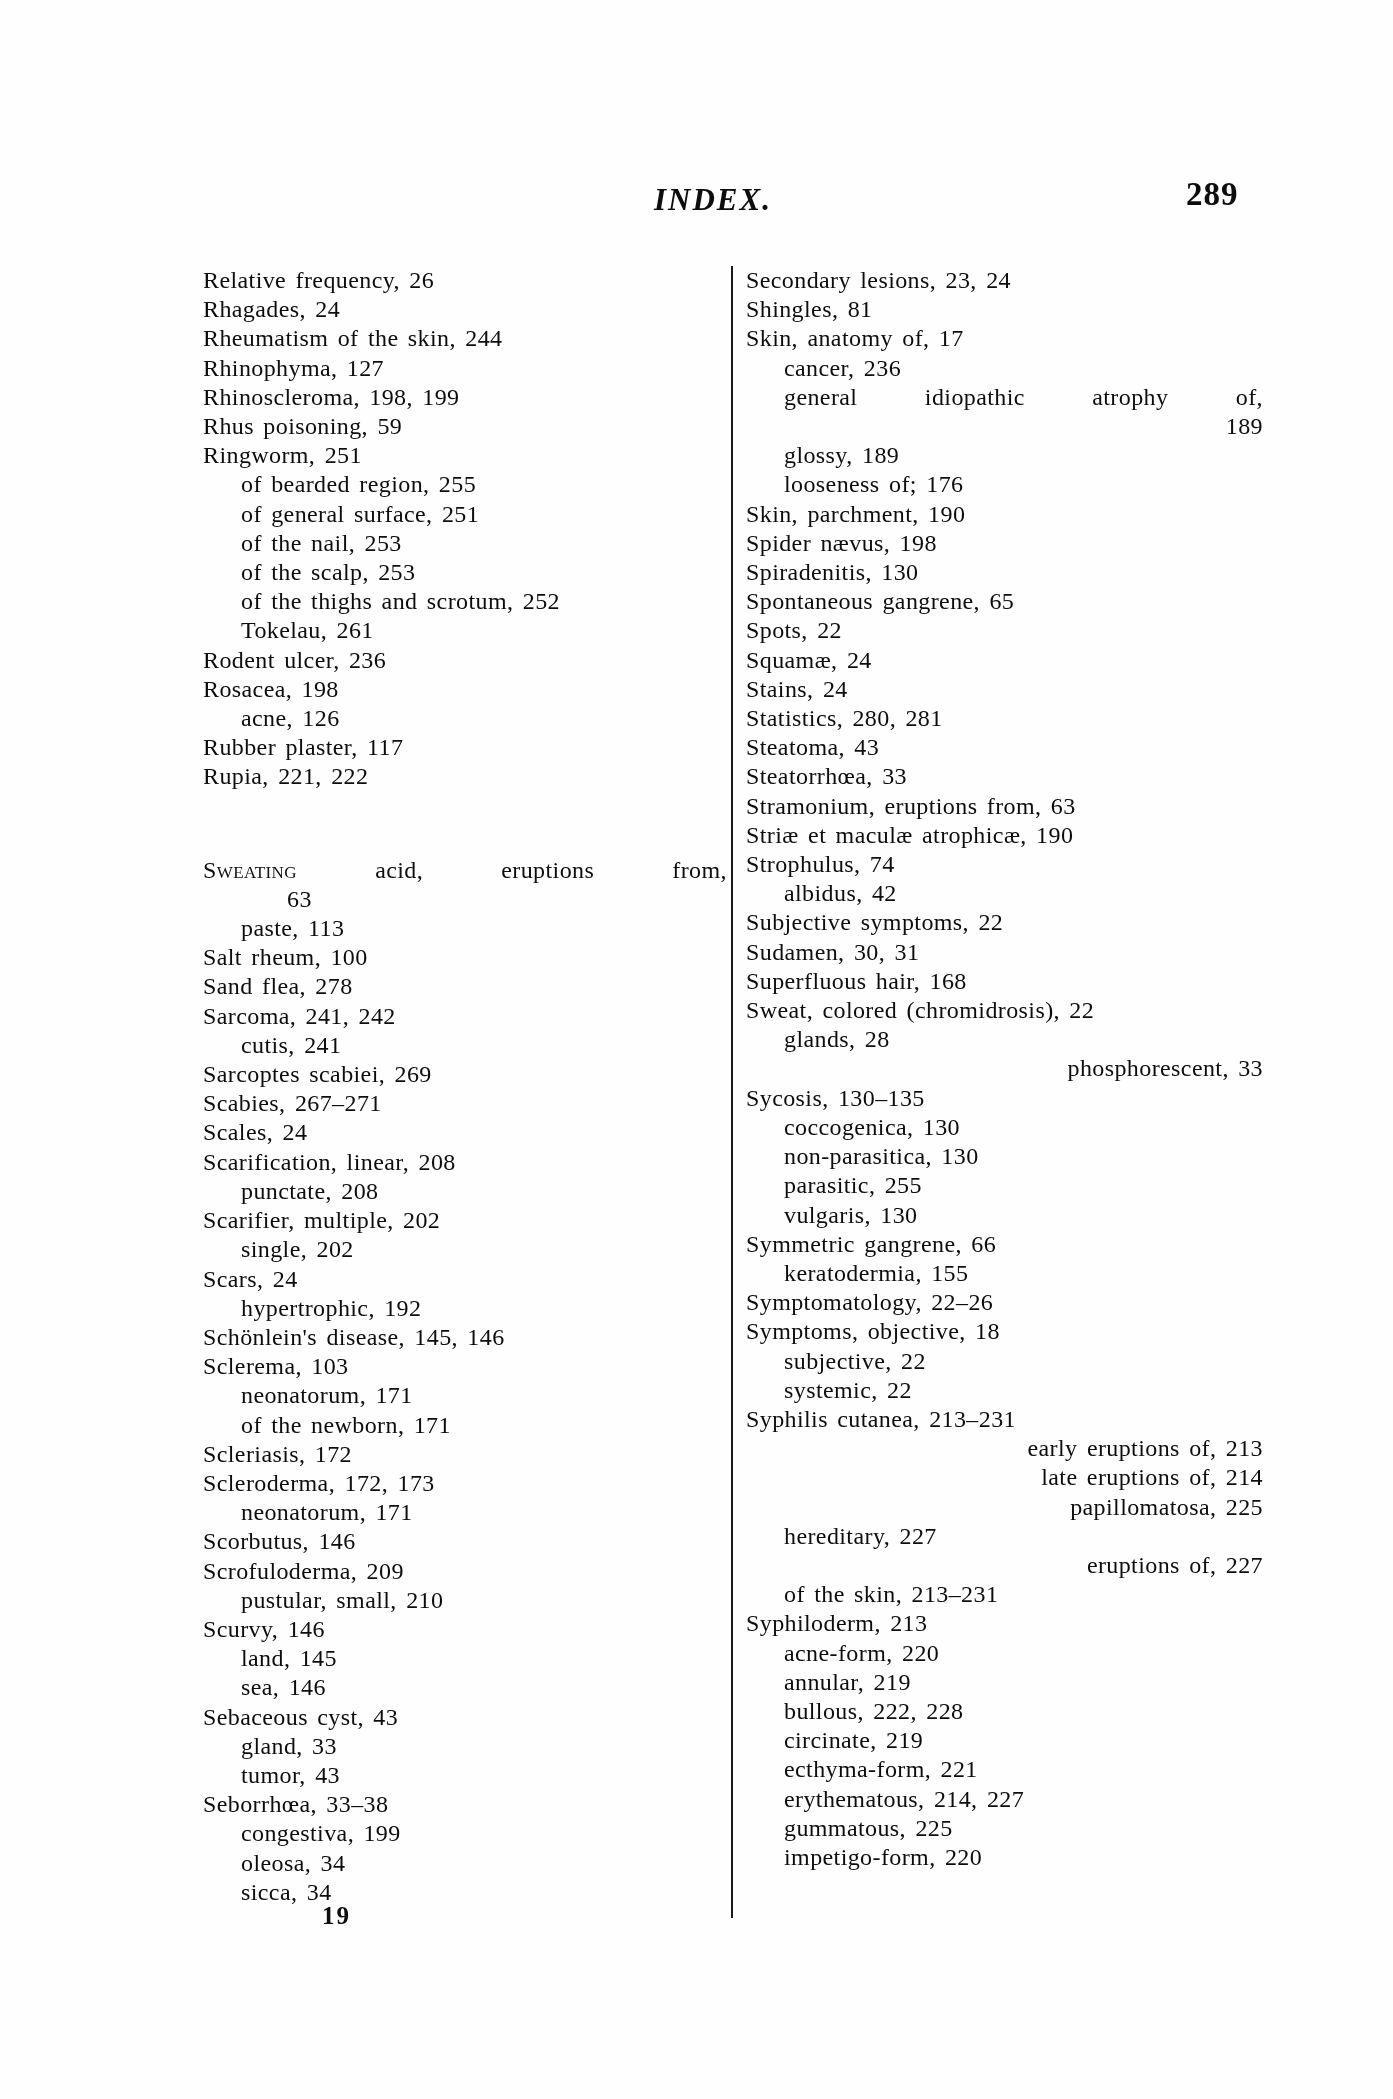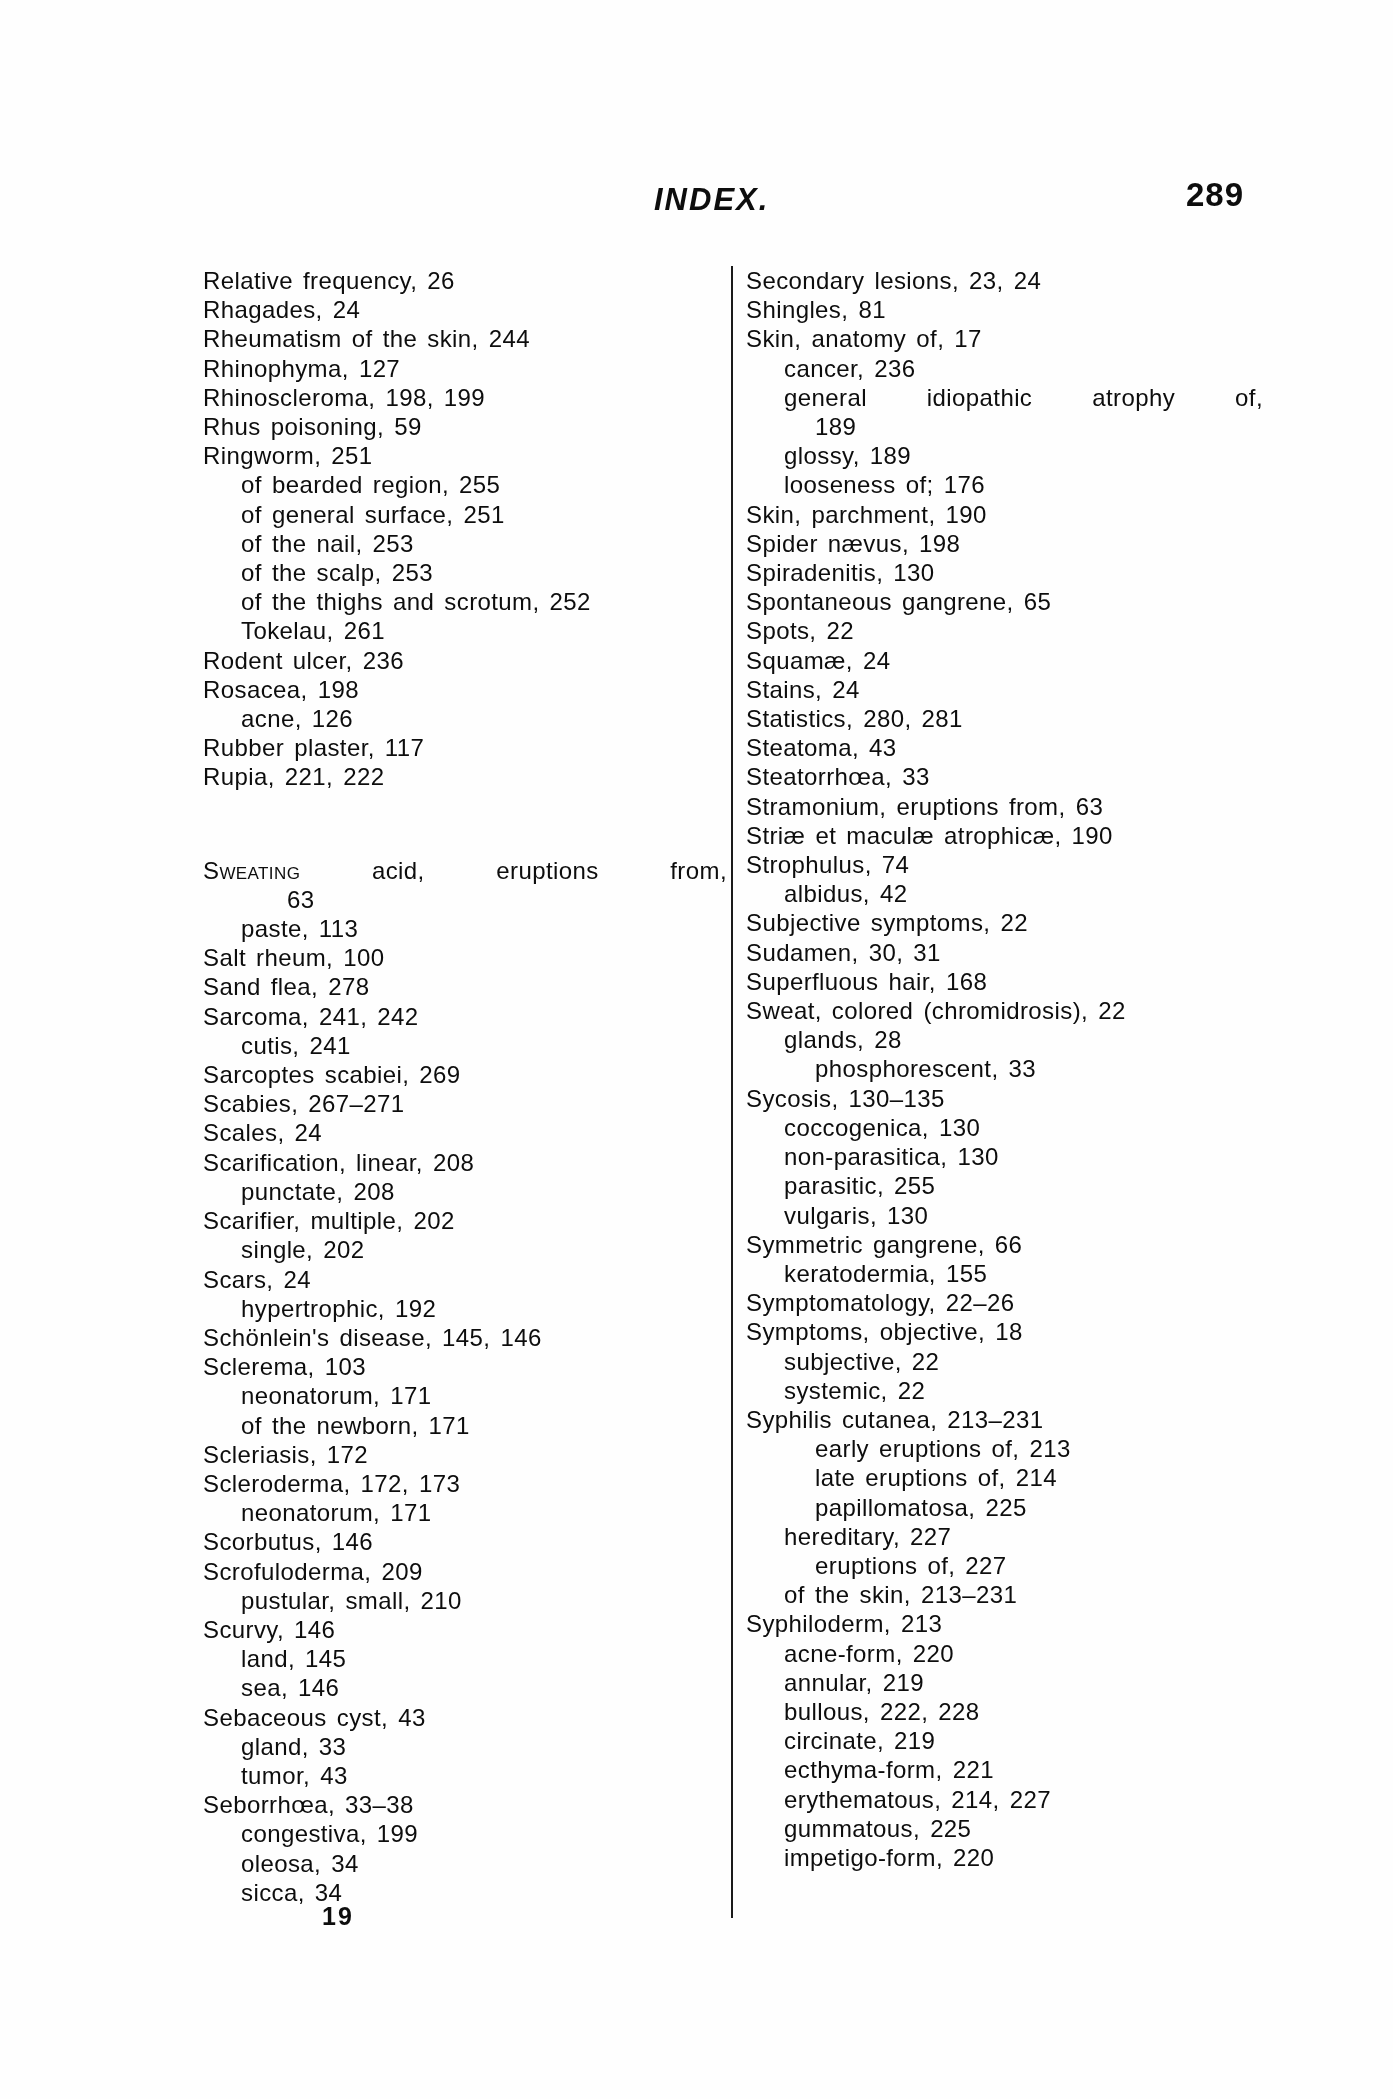--- a/index.html
+++ b/index.html
@@ -1,21 +1,21 @@
 <!DOCTYPE html>
 <html><head>
 <meta charset="utf-8">
 <style>
   html,body{margin:0;padding:0;background:#f4f4f2;}
   .page{
     position:relative;
     width:1393px;height:2099px;
     background:#fefefe;
     color:#0d0d0d;
-    font-family:Liberation Sans, sans-serif;
+    font-family:Liberation Serif, serif;
     overflow:hidden;
   }
   .title{
     position:absolute;left:654px;top:182px;
     font-style:italic;font-size:31px;font-weight:600;letter-spacing:2px;
   }
   .folio{
     position:absolute;left:1186px;top:176px;
     font-size:33px;font-weight:600;letter-spacing:1px;
   }
@@ -25,21 +25,21 @@
   }
   .col{
     position:absolute;top:266px;
     font-size:24px;line-height:29.2px;
     letter-spacing:0.4px;word-spacing:3px;
   }
   .col-left{left:203px;width:524px;}
   .col-right{left:746px;width:517px;}
   .line{white-space:nowrap;}
   .i1{padding-left:38px;}
-  .i2{padding-left:69px;}
+  .i2{padding-left:69px;text-align:right;}
   .i3{padding-left:84px;}
   .justify{display:flex;justify-content:space-between;white-space:normal;}
   .sc{font-variant:small-caps;}
   .sig{
     position:absolute;left:322px;top:1902px;
     font-size:25px;font-weight:600;letter-spacing:2px;
   }
   .spacer{width:100%;}
 </style>
 </head>

